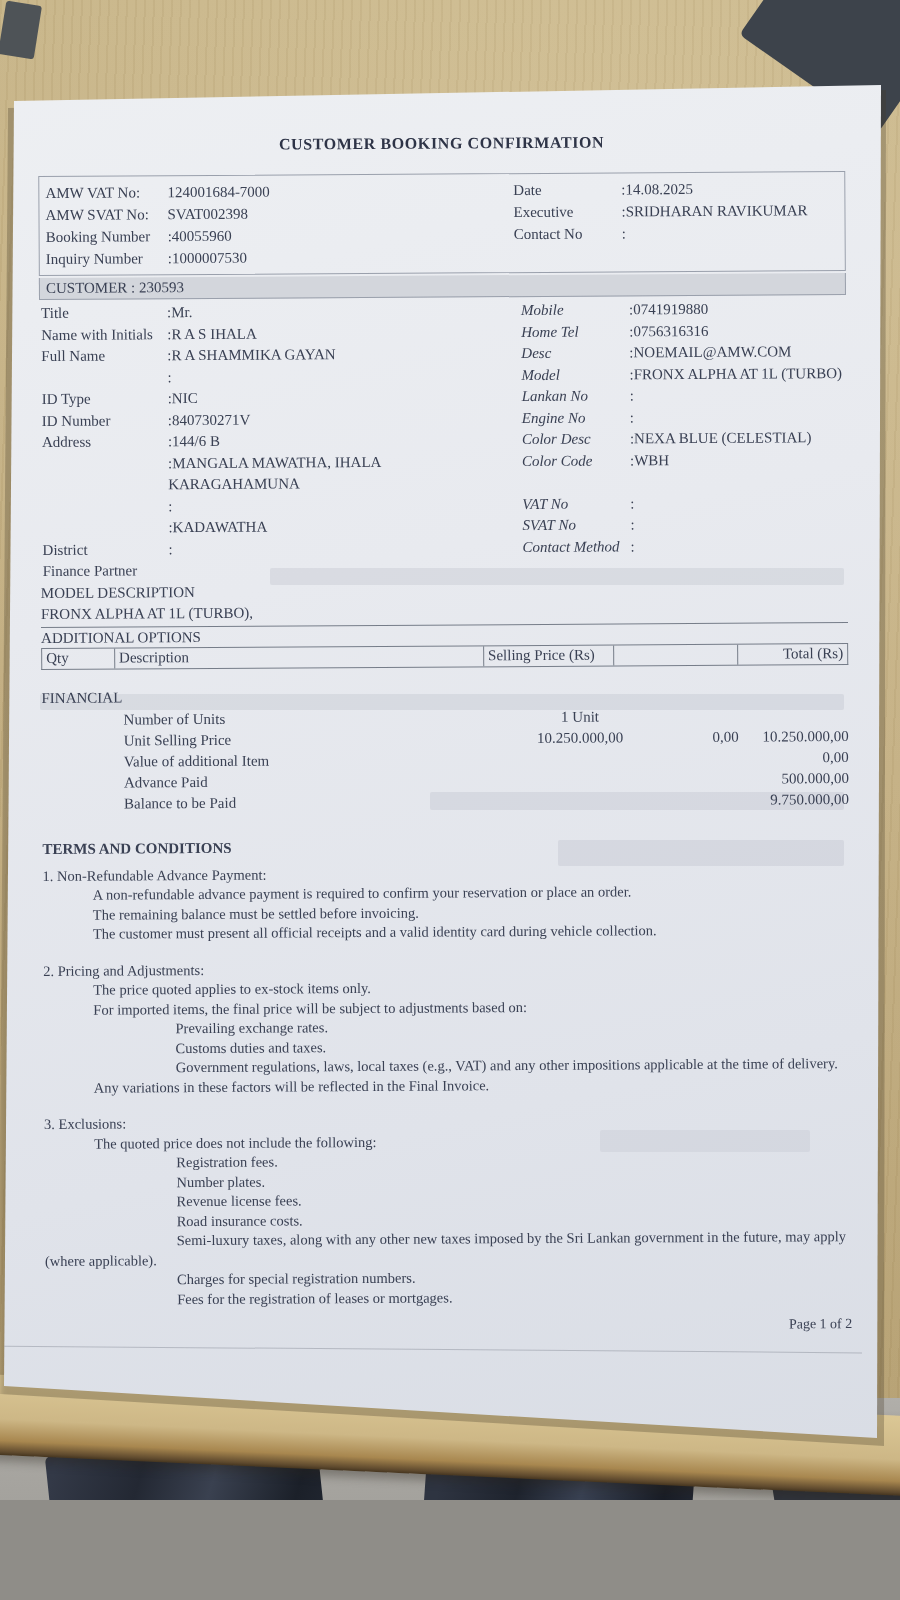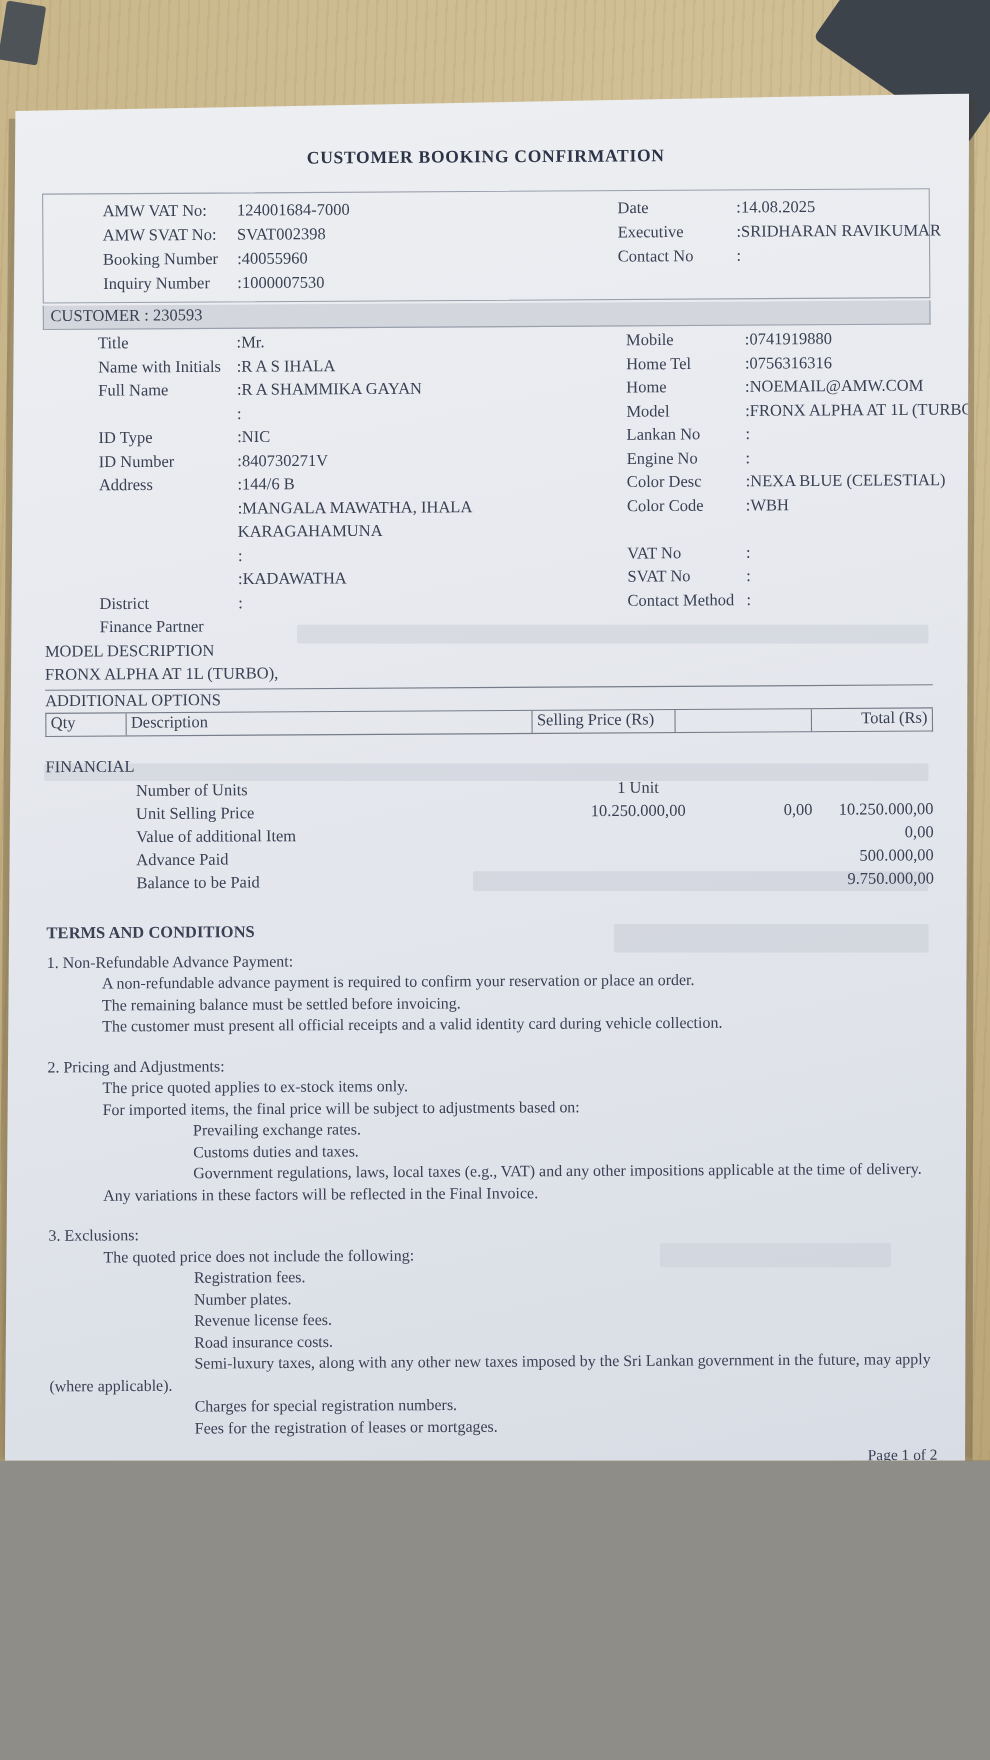--- a/index.html
+++ b/index.html
@@ -1,16 +1,16 @@
 <!DOCTYPE html>
 <html style="--paper: #e8eaef; --ink: #3a4154; --border: #9aa0ac; --shade: #d3d6dc; --desk-wood: #c9b486; --floor: #a7a5a0; --trousers: #262b35;"><head>
 <meta charset="utf-8">
 <style>
   html,body{margin:0;padding:0;background:#8f8d88;}
-  .scene{position:relative;width:900px;height:1328px;overflow:hidden;
+  .scene{position:relative;width:900px;height:1500px;overflow:hidden;
          font-family:"Liberation Serif","DejaVu Serif",serif;}
 
   
   .floor{position:absolute;left:0;top:1380px;width:900px;height:220px;
          background:linear-gradient(180deg,#b3b1ac 0%,#a7a5a0 40%,#9b9994 100%);}
   .leg{position:absolute;border-radius:6px;}
   .leg-left{left:54px;top:1442px;width:272px;height:190px;transform:rotate(-6deg);
         background:linear-gradient(112deg,#333947 4%,#232833 30%,#3a4150 52%,#1b2029 78%,#262b36 100%);}
   .leg-right{left:422px;top:1434px;width:268px;height:200px;transform:rotate(4deg);
         background:linear-gradient(100deg,#2e3441 8%,#1e232d 34%,#394152 55%,#191d26 82%,#272c38 100%);}
@@ -47,31 +47,31 @@
         background:rgba(120,126,138,0.40);transform:rotate(0.45deg);}
 
   
   .content{position:absolute;left:38px;top:136px;width:807px;transform:rotate(-0.35deg);
         transform-origin:top left;font-size:15px;line-height:21.5px;}
   .doc-title{text-align:center;font-weight:bold;font-size:16px;letter-spacing:0.6px;
         color:#2e3447;line-height:20px;}
   .header-box{margin-top:20px;border:1px solid var(--border,#9aa0ac);
         padding:5px 0 5px 6px;display:grid;grid-template-columns:468px 1fr;line-height:22px;}
   .kv-row{display:flex;}
-  .kv-label{flex:0 0 auto;white-space:pre;margin-left:48px;}
+  .kv-label{flex:0 0 auto;white-space:pre;}
   .kv-value{white-space:pre;}
   .hdr-left .kv-label{width:122px;}
   .hdr-right .kv-label{width:108px;}
   .customer-bar{margin-top:2px;background:var(--shade,#d3d6dc);
         border:1px solid var(--border,#9aa0ac);border-top:none;
         padding:0 6px;line-height:21px;}
   .customer-grid{margin-top:3px;display:grid;grid-template-columns:480px 1fr;
         padding-left:2px;line-height:21.5px;}
   .cus-left .kv-label{width:126px;}
-  .cus-right .kv-label{width:108px;}
+  .cus-right .kv-label{width:108px;font-style:italic;}
   .kv-row{min-height:21.5px;}
   .section-label{line-height:21px;}
   .model-value{line-height:21px;}
   .rule{border:none;border-top:1px solid #767d89;margin:2px 0 0 0;}
   .ao-heading{line-height:20px;border-bottom:1px solid #767d89;display:block;}
   .opt-row{display:flex;border:1px solid #767d89;border-top:none;line-height:19px;height:20px;}
   .opt-row div{padding:0 4px;box-sizing:border-box;}
   .opt-row div:nth-of-type(1){width:72px;}
   .opt-row div:nth-of-type(2){width:370px;border-left:1px solid #767d89;}
   .opt-row div:nth-of-type(3){width:130px;border-left:1px solid #767d89;}
@@ -232,21 +232,21 @@
               <span class="kv-label">Mobile</span>
               <span class="kv-value">:0741919880</span>
             </div>
 
             <div class="kv-row">
               <span class="kv-label">Home Tel</span>
               <span class="kv-value">:0756316316</span>
             </div>
 
             <div class="kv-row">
-              <span class="kv-label">Home</span>
+              <span class="kv-label">Desc</span>
               <span class="kv-value">:NOEMAIL@AMW.COM</span>
             </div>
 
             <div class="kv-row">
               <span class="kv-label">Model</span>
               <span class="kv-value">:FRONX ALPHA AT 1L (TURBO)</span>
             </div>
 
             <div class="kv-row">
               <span class="kv-label">Lankan No</span>

